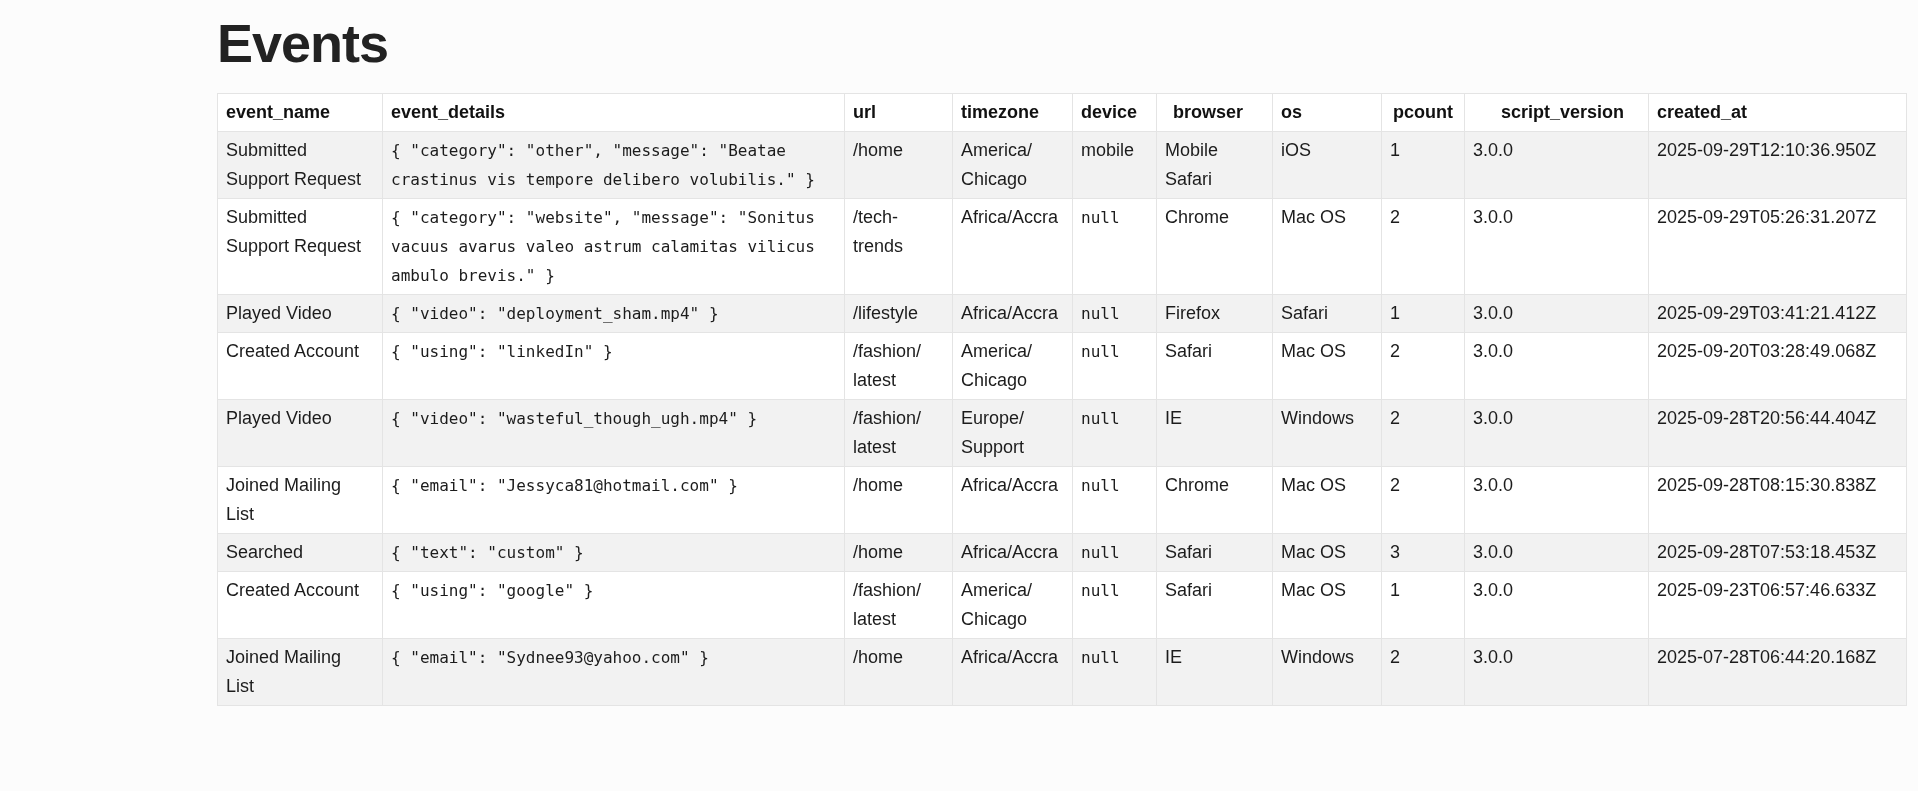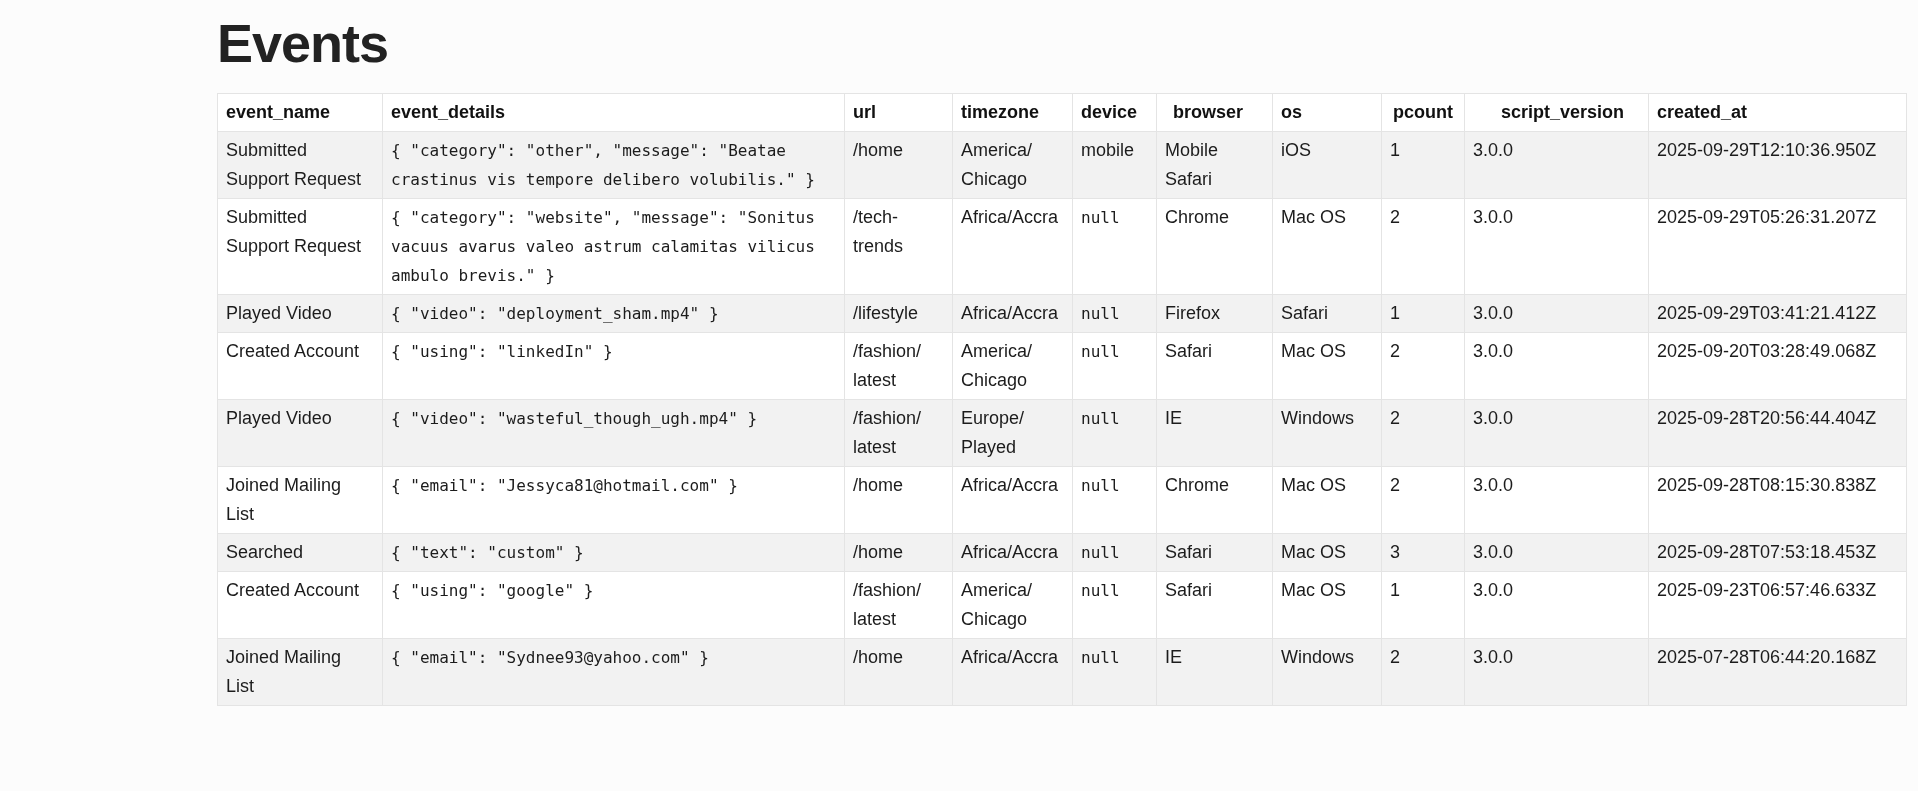--- a/index.html
+++ b/index.html
@@ -133,21 +133,21 @@
           <td>Safari</td>
           <td>Mac OS</td>
           <td>2</td>
           <td>3.0.0</td>
           <td>2025-09-20T03:28:49.068Z</td>
         </tr>
         <tr>
           <td>Played Video</td>
           <td class="mono">{ "video": "wasteful_though_ugh.mp4" }</td>
           <td>/​fashion/​latest</td>
-          <td>Europe/​Played</td>
+          <td>Europe/​Support</td>
           <td class="mono">null</td>
           <td>IE</td>
           <td>Windows</td>
           <td>2</td>
           <td>3.0.0</td>
           <td>2025-09-28T20:56:44.404Z</td>
         </tr>
         <tr>
           <td>Joined Mailing List</td>
           <td class="mono">{ "email": "Jessyca81@hotmail.com" }</td>

